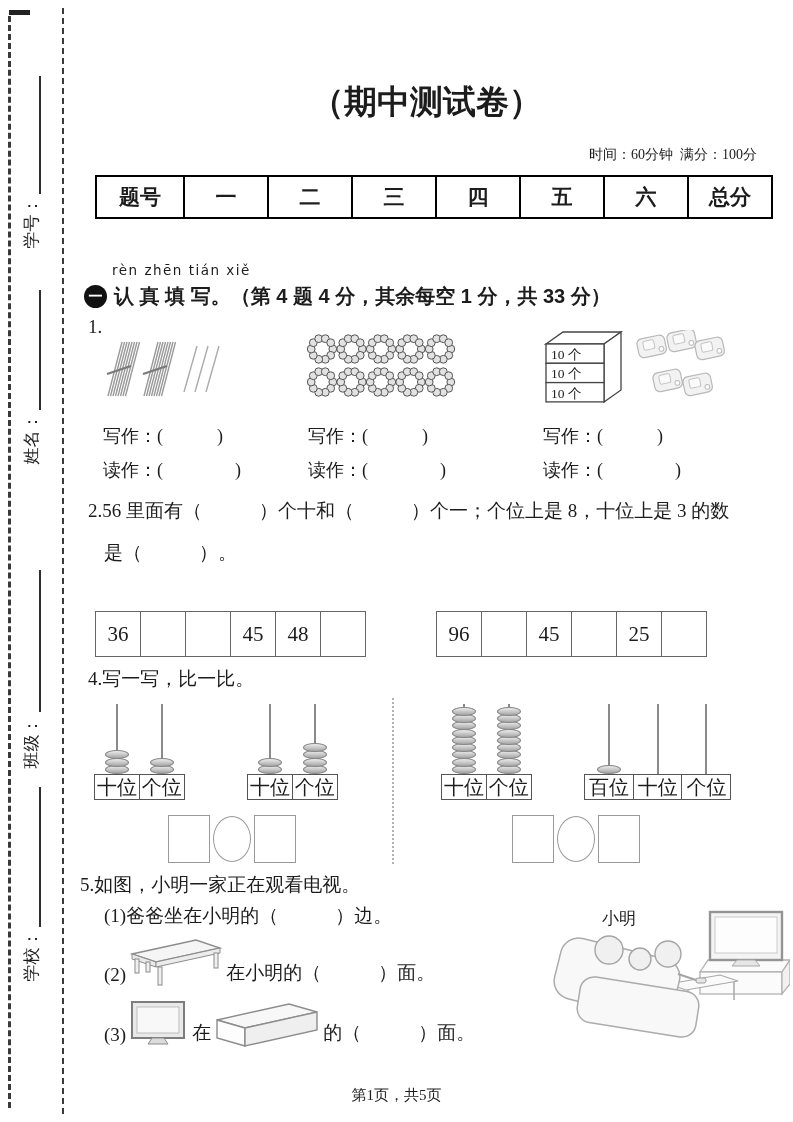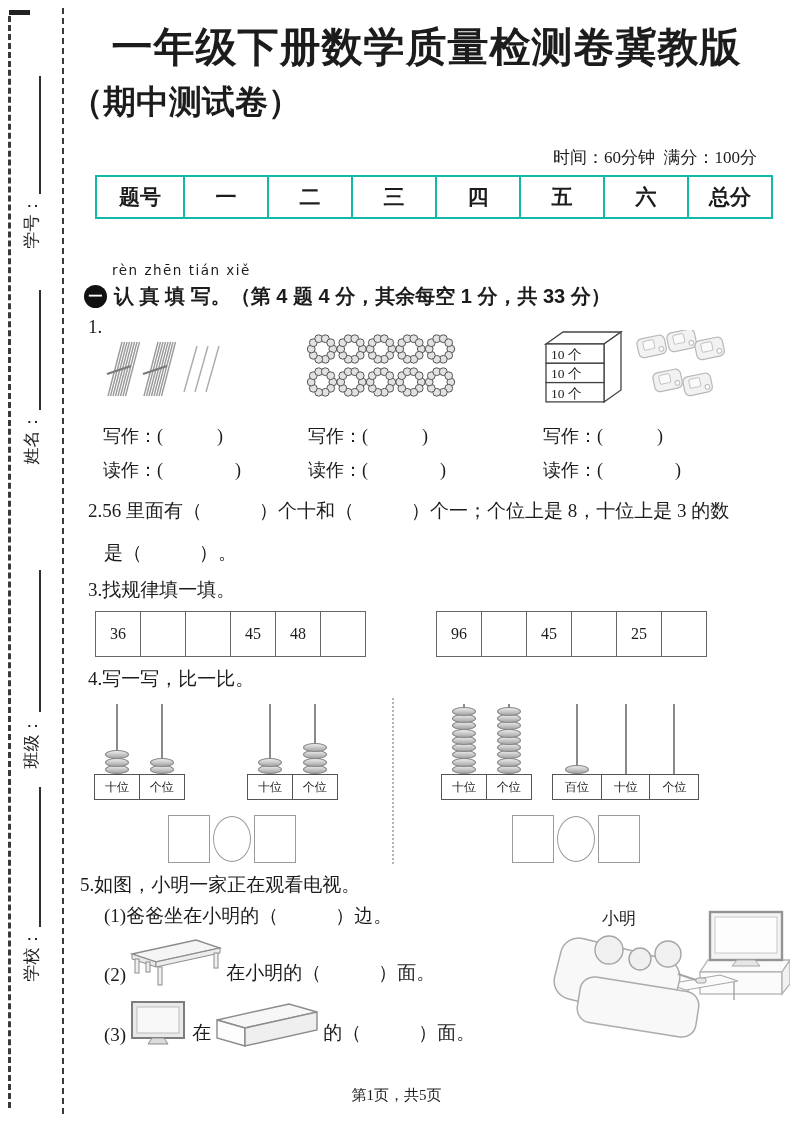--- a/index.html
+++ b/index.html
@@ -14,26 +14,26 @@
   .side-line.f2{top:290px;height:120px;}
   .side-line.f3{top:570px;height:142px;}
   .side-line.f4{top:787px;height:140px;}
   .side-label{position:absolute;left:-7px;width:78px;height:22px;line-height:22px;
               transform:rotate(-90deg);text-align:center;font-size:17px;}
   .side-label.f1{top:212px;} .side-label.f2{top:428px;}
   .side-label.f3{top:732px;} .side-label.f4{top:945px;}
   
   .title{position:absolute;top:20px;left:70px;right:10px;text-align:center;
          font-size:41px;font-weight:700;letter-spacing:1px;}
-  .subtitle{position:absolute;top:80px;left:70px;right:10px;
+  .subtitle{position:absolute;top:80px;left:70px;right:10px;text-align:center;
             font-size:33px;font-weight:700;}
-  .meta{position:absolute;top:146px;right:36px;font-size:17px;white-space:pre-wrap;}
+  .meta{position:absolute;top:146px;right:36px;font-size:14px;white-space:pre-wrap;}
   
   .score-table{position:absolute;left:95px;top:175px;border-collapse:collapse;table-layout:fixed;}
-  .score-table td{border:2px solid #14b8a6;width:82px;height:40px;text-align:center;
+  .score-table td{border:2px solid #000000;width:82px;height:40px;text-align:center;
                   font-size:21px;padding:0;}
   .score-table td:first-child{width:86px;}
   .score-table td.hd{font-weight:700;}
   
   .pinyin{position:absolute;left:112px;top:262px;font-size:13.5px;letter-spacing:1.5px;
           font-family:"DejaVu Sans","Liberation Sans",sans-serif;text-align:center;}
   .sec-header{position:absolute;left:84px;top:283px;display:flex;align-items:center;gap:7px;}
   .badge{width:23px;height:23px;border-radius:50%;background:#111;color:#fff;font-size:14px;
          display:flex;align-items:center;justify-content:center;font-weight:700;flex:0 0 auto;}
   .sec-title{font-size:20px;font-weight:700;font-family:"Liberation Sans","DejaVu Sans",sans-serif;}
@@ -43,36 +43,36 @@
   .pic{position:absolute;}
   #sticks{left:102px;top:332px;} #wreaths{left:306px;top:334px;}
   #boxes{left:544px;top:328px;}  #sharps{left:632px;top:330px;}
   .blank-label{position:absolute;font-size:18px;white-space:pre-wrap;}
   #w1{left:103px;top:424px;} #w2{left:308px;top:424px;} #w3{left:543px;top:424px;}
   #r1{left:103px;top:458px;} #r2{left:308px;top:458px;} #r3{left:543px;top:458px;}
   #q2l1{left:88px;top:498px;} #q2l2{left:104px;top:540px;}
   #q3t{left:88px;top:577px;}
   .seq-table{position:absolute;display:flex;border:1.5px solid #666;}
   .seq-cell{width:44px;height:44px;border-right:1.5px solid #666;display:flex;
-            align-items:center;justify-content:center;font-size:16px;}
+            align-items:center;justify-content:center;font-size:21px;}
   .seq-cell:last-child{border-right:none;}
   #seq1{left:95px;top:611px;} #seq2{left:436px;top:611px;}
   #q4t{left:88px;top:666px;}
   .abacus{position:absolute;display:flex;}
   #ab1{left:94px;top:704px;} #ab2{left:247px;top:704px;}
-  #ab3{left:441px;top:704px;} #ab4{left:552px;top:704px;}
+  #ab3{left:441px;top:704px;} #ab4{left:584px;top:704px;}
   .abacus-col{width:46px;display:flex;flex-direction:column;align-items:center;}
   #ab4 .abacus-col{width:50px;}
   .abacus-col + .abacus-col{margin-left:-1.3px;}
   .rod-area{position:relative;width:100%;height:70px;}
   .rod{position:absolute;left:50%;transform:translateX(-50%);bottom:0;width:2px;height:70px;background:#8a8a8a;}
   .bead{position:absolute;left:50%;transform:translateX(-50%);width:24px;height:9px;border-radius:50%;
         background:linear-gradient(#ececec,#a5a5a5);border:1px solid #858585;box-sizing:border-box;}
   .abacus-label{width:100%;height:26px;border:1.3px solid #555;box-sizing:border-box;display:flex;
-                align-items:center;justify-content:center;font-size:12px;background:#fff;}
+                align-items:center;justify-content:center;font-size:20px;background:#fff;}
   .divider{position:absolute;left:392px;top:698px;height:166px;border-left:2px dotted #b3b3b3;}
   .cmp{position:absolute;display:flex;align-items:center;gap:3px;}
   #cmp1{left:168px;top:815px;} #cmp2{left:512px;top:815px;}
   .cmp-square{width:40px;height:46px;border:1.5px solid #9a9a9a;}
   .cmp-circle{width:36px;height:44px;border:1.5px solid #9a9a9a;border-radius:50%;}
   #q5t{left:80px;top:872px;}
   #q5i1{left:104px;top:903px;}
   .icon-row{position:absolute;display:flex;align-items:flex-end;font-size:19px;white-space:pre-wrap;}
   #q5i2{left:104px;top:938px;} #q5i3{left:104px;top:1000px;}
   .icon-row svg{margin:0 4px -2px 4px;}
@@ -90,21 +90,20 @@
 
   <div class="side-line f1"></div>
   <div class="side-line f2"></div>
   <div class="side-line f3"></div>
   <div class="side-line f4"></div>
   <div class="side-label f1">学号：</div>
   <div class="side-label f2">姓名：</div>
   <div class="side-label f3">班级：</div>
   <div class="side-label f4">学校：</div>
 
-  <div class="title">一年级下册数学质量检测卷冀教版</div>
   <div class="subtitle">（期中测试卷）</div>
   <div class="meta">时间：60分钟  满分：100分</div>
 
   <table class="score-table">
     <tbody>
       <tr id="score-head">
           <td class="hd">题号</td>
           <td class="hd">一</td>
           <td class="hd">二</td>
           <td class="hd">三</td>
@@ -288,21 +287,20 @@
   <div class="blank-label" id="w1">写作：(　　　)</div>
   <div class="blank-label" id="w2">写作：(　　　)</div>
   <div class="blank-label" id="w3">写作：(　　　)</div>
   <div class="blank-label" id="r1">读作：(　　　　)</div>
   <div class="blank-label" id="r2">读作：(　　　　)</div>
   <div class="blank-label" id="r3">读作：(　　　　)</div>
 
   <div class="q-text" id="q2l1">2.56 里面有（　　　）个十和（　　　）个一；个位上是 8，十位上是 3 的数</div>
   <div class="q-text" id="q2l2">是（　　　）。</div>
 
-  <div class="q-text" id="q3t">3.找规律填一填。</div>
   <div class="seq-table" id="seq1">
       <div class="seq-cell">36</div>
       <div class="seq-cell"></div>
       <div class="seq-cell"></div>
       <div class="seq-cell">45</div>
       <div class="seq-cell">48</div>
       <div class="seq-cell"></div>
     </div>
   <div class="seq-table" id="seq2">
       <div class="seq-cell">96</div>

